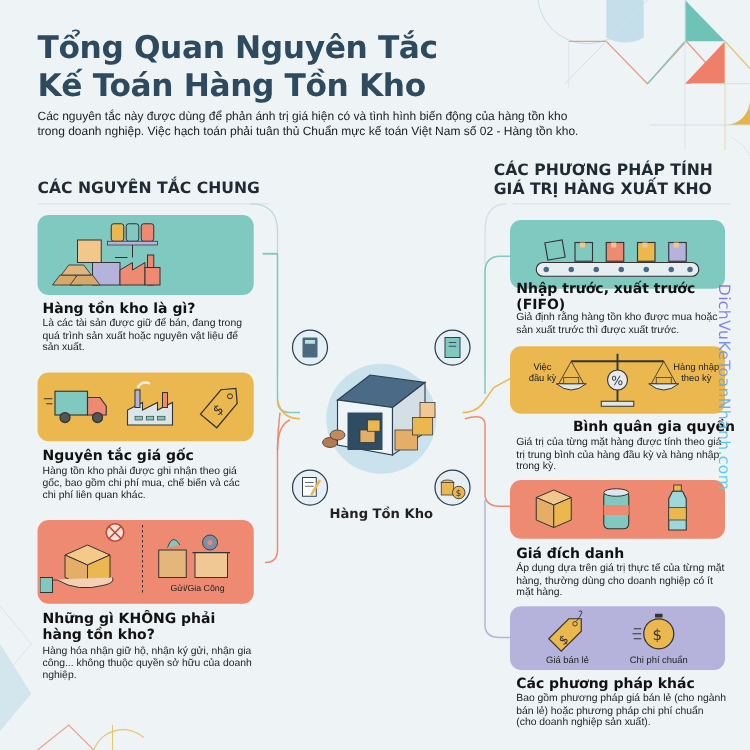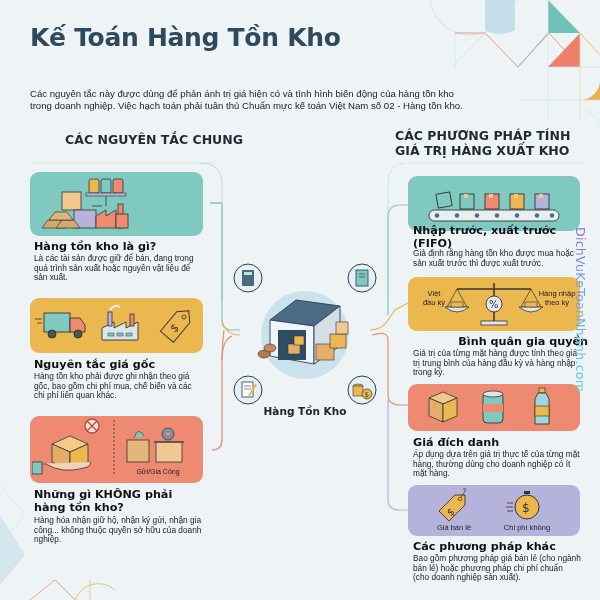--- a/index.html
+++ b/index.html
@@ -24,21 +24,21 @@
   .subtitle {
     left: 30px; top: 88px; width: 440px;
     font-size: 9.6px; line-height: 11.5px; color: #222;
   }
 
   .section-head {
     font-family: "DejaVu Sans", sans-serif;
     font-weight: bold; font-size: 12.5px; line-height: 15px;
     color: #1f2a33; 
   }
-  .left-head { left: 30px; top: 132px; width: 185px; text-align: right; margin-left: 28px; }
+  .left-head { left: 30px; top: 142px; width: 185px; text-align: left; }
   .right-head { left: 395px; top: 128px; width: 190px; }
 
   .card {
     position: absolute; border-radius: 9px;
     display: flex; align-items: center; justify-content: center;
     overflow: hidden;
   }
   .teal { background: #7fc9c0; }
   .gold { background: #eab84f; }
   .coral { background: #ee8a72; }
@@ -115,20 +115,21 @@
   <path d="M405 163 Q388 163 388 185 L388 300" fill="none" stroke="#cfe0e6" stroke-width="1"></path>
   <path d="M410 205 L400 205 Q388 205 388 218 L388 315" fill="none" stroke="#7fc9c0" stroke-width="1.2"></path>
   <path d="M370 330 Q382 330 388 320" fill="none" stroke="#eab84f" stroke-width="1.2"></path>
   <path d="M388 320 L395 310 L408 303" fill="none" stroke="#eab84f" stroke-width="1.2"></path>
   <path d="M388 340 Q388 330 372 335" fill="none" stroke="#ee8a72" stroke-width="1.2"></path>
   <path d="M388 340 L388 395 Q388 405 400 405 L408 405" fill="none" stroke="#ee8a72" stroke-width="1.2"></path>
   <path d="M388 400 L388 500 Q388 510 400 510 L408 510" fill="none" stroke="#b5b3db" stroke-width="1.2"></path>
 </svg>
 
 <div class="abs title">
+  <div>Tổng Quan Nguyên Tắc</div>
   <div>Kế Toán Hàng Tồn Kho</div>
 </div>
 <div class="abs subtitle">Các nguyên tắc này được dùng để phản ánh trị giá hiện có và tình hình biến động của hàng tồn kho trong doanh nghiệp. Việc hạch toán phải tuân thủ Chuẩn mực kế toán Việt Nam số 02 - Hàng tồn kho.</div>
 
 <div class="abs section-head left-head">CÁC NGUYÊN TẮC CHUNG</div>
 
 <div class="card teal" style="left:30px; top:172px; width:173px; height:64px;">
   <svg width="170" height="64" viewBox="0 0 170 64">
 
     <rect x="57" y="7" width="10" height="14" rx="2" fill="#eab84f" stroke="#333" stroke-width="0.8"></rect>
@@ -293,21 +294,21 @@
     <path d="M48 12 L38 30 L58 30 Z" fill="none" stroke="#333" stroke-width="0.7"></path>
     <path d="M122 12 L112 30 L132 30 Z" fill="none" stroke="#333" stroke-width="0.7"></path>
     <path d="M36 30 Q48 40 60 30 Z" fill="#dfe6ea" stroke="#333" stroke-width="0.8"></path>
     <path d="M110 30 Q122 40 134 30 Z" fill="#dfe6ea" stroke="#333" stroke-width="0.8"></path>
     <rect x="42" y="25" width="12" height="5" fill="#eab84f" stroke="#333" stroke-width="0.6"></rect>
     <rect x="116" y="25" width="12" height="5" fill="#eab84f" stroke="#333" stroke-width="0.6"></rect>
     <circle cx="85" cy="27" r="8" fill="#e4eaee" stroke="#333" stroke-width="0.9"></circle>
     <text x="80" y="31" font-size="10" font-family="DejaVu Sans, sans-serif" fill="#333">%</text>
   </svg>
   <div class="abs icon-label-dark" style="left:10px; top:12px; width:32px; text-align:center; line-height:9px;">
-    <div>Việt</div>
+    <div>Việc</div>
     <div>đầu kỳ</div>
   </div>
   <div class="abs icon-label-dark" style="left:126px; top:12px; width:46px; text-align:center; line-height:9px;">
     <div>Hàng nhập</div>
     <div>theo kỳ</div>
   </div>
 </div>
 <div class="item-title" style="left:413px; top:335px; width:175px;text-align:right;">Bình quân gia quyền</div>
 <div class="item-desc" style="left:413px; top:349px; width:168px;">Giá trị của từng mặt hàng được tính theo giá trị trung bình của hàng đầu kỳ và hàng nhập trong kỳ.</div>
 
@@ -344,20 +345,20 @@
     <g>
       <circle cx="118" cy="22" r="12" fill="#eab84f" stroke="#333" stroke-width="1"></circle>
       <rect x="115" y="6" width="6" height="3" fill="#333"></rect>
       <line x1="98" y1="18" x2="104" y2="18" stroke="#333" stroke-width="0.8"></line>
       <line x1="97" y1="22" x2="104" y2="22" stroke="#333" stroke-width="0.8"></line>
       <line x1="98" y1="26" x2="104" y2="26" stroke="#333" stroke-width="0.8"></line>
       <text x="113" y="27" font-size="12" font-family="DejaVu Sans, sans-serif" fill="#333">$</text>
     </g>
   </svg>
   <div class="abs icon-label-dark" style="left:20px; top:38px; width:52px; text-align:center;">Giá bán lẻ</div>
-  <div class="abs icon-label-dark" style="left:88px; top:38px; width:62px; text-align:center;">Chi phí không</div>
+  <div class="abs icon-label-dark" style="left:88px; top:38px; width:62px; text-align:center;">Chi phí chuẩn</div>
 </div>
 <div class="item-title" style="left:413px; top:540px; width:175px;">Các phương pháp khác</div>
 <div class="item-desc" style="left:413px; top:554px; width:168px;">Bao gồm phương pháp giá bán lẻ (cho ngành bán lẻ) hoặc phương pháp chi phí chuẩn (cho doanh nghiệp sản xuất).</div>
 
 <div class="abs watermark">
   <span>DichVuKeToanNhanh.com</span>
 </div>
 
 </body></html>

